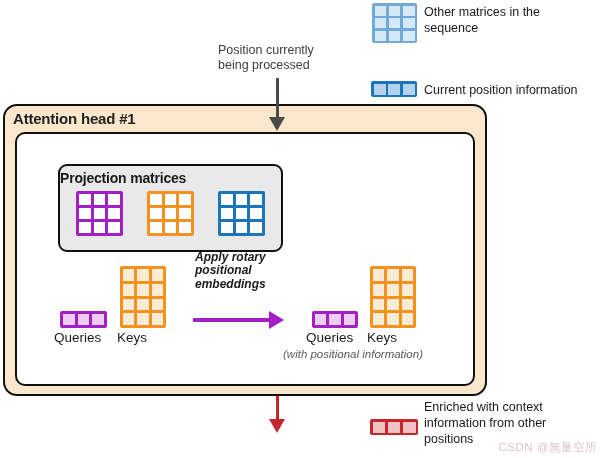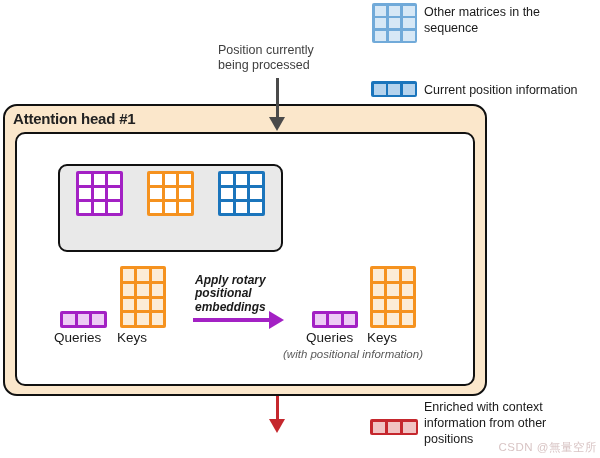--- a/index.html
+++ b/index.html
@@ -30,21 +30,21 @@
   .proj-row{display:flex;justify-content:center;gap:24px;margin-top:5px;}
   
   .grid{display:grid;padding:3px;gap:3px;border-radius:2px;box-sizing:border-box;}
   .grid.thin{padding:2.5px;gap:2.5px;}
   .proj-grid{width:47px;height:45px;}
   
   .page-title{left:8px;top:82px;font-size:15.5px;letter-spacing:-0.2px;white-space:nowrap;z-index:4;}
   .head-title{left:13px;top:110px;font-size:15px;letter-spacing:-0.2px;color:#222;z-index:3;}
   .annot{left:218px;top:43px;width:120px;font-size:12.5px;line-height:1.18;color:#3f3f3f;z-index:4;}
   .mat-label{font-size:13.5px;z-index:4;}
-  .transform-label{left:195px;top:274px;width:86px;font-size:12px;font-style:italic;font-weight:bold;line-height:1.12;z-index:4;}
+  .transform-label{left:195px;top:251px;width:86px;font-size:12px;font-style:italic;font-weight:bold;line-height:1.12;z-index:4;}
   .note{left:283px;top:348px;width:162px;font-size:11.5px;font-style:italic;color:#5a5a5a;white-space:nowrap;z-index:4;}
   .legend-text{font-size:12.5px;line-height:1.26;color:#1a1a1a;}
   .watermark{right:3px;top:440px;font-size:11.5px;color:#d8c4c4;letter-spacing:0.5px;z-index:4;}
   
   .stem-v{width:3px;z-index:5;}
   .head-down{width:0;height:0;border-left:8px solid transparent;border-right:8px solid transparent;z-index:5;}
   .stem-h{height:4px;z-index:5;}
   .head-right{width:0;height:0;border-top:9px solid transparent;border-bottom:9px solid transparent;z-index:5;}
 </style>
 </head>
@@ -56,20 +56,21 @@
 
   <div class="abs stem-v" style="left:275.5px;top:78px;height:40px;background:#4a4a4a;"></div>
   <div class="abs head-down" style="left:269px;top:117px;border-top:14px solid #4a4a4a;"></div>
 
   <div class="abs outer-box"></div>
   <div class="abs head-title bold">Attention head #1</div>
 
   <div class="abs inner-box"></div>
 
   <div class="abs proj-box">
+    <div class="proj-title bold center">Projection matrices</div>
     <div class="proj-row">
       <div class="grid proj-grid" style="background: rgb(163, 33, 196); grid-template-columns: repeat(3, 1fr); grid-template-rows: repeat(3, 1fr);">
           <div style="background: rgb(255, 255, 255);"></div>
           <div style="background: rgb(255, 255, 255);"></div>
           <div style="background: rgb(255, 255, 255);"></div>
           <div style="background: rgb(255, 255, 255);"></div>
           <div style="background: rgb(255, 255, 255);"></div>
           <div style="background: rgb(255, 255, 255);"></div>
           <div style="background: rgb(255, 255, 255);"></div>
           <div style="background: rgb(255, 255, 255);"></div>

